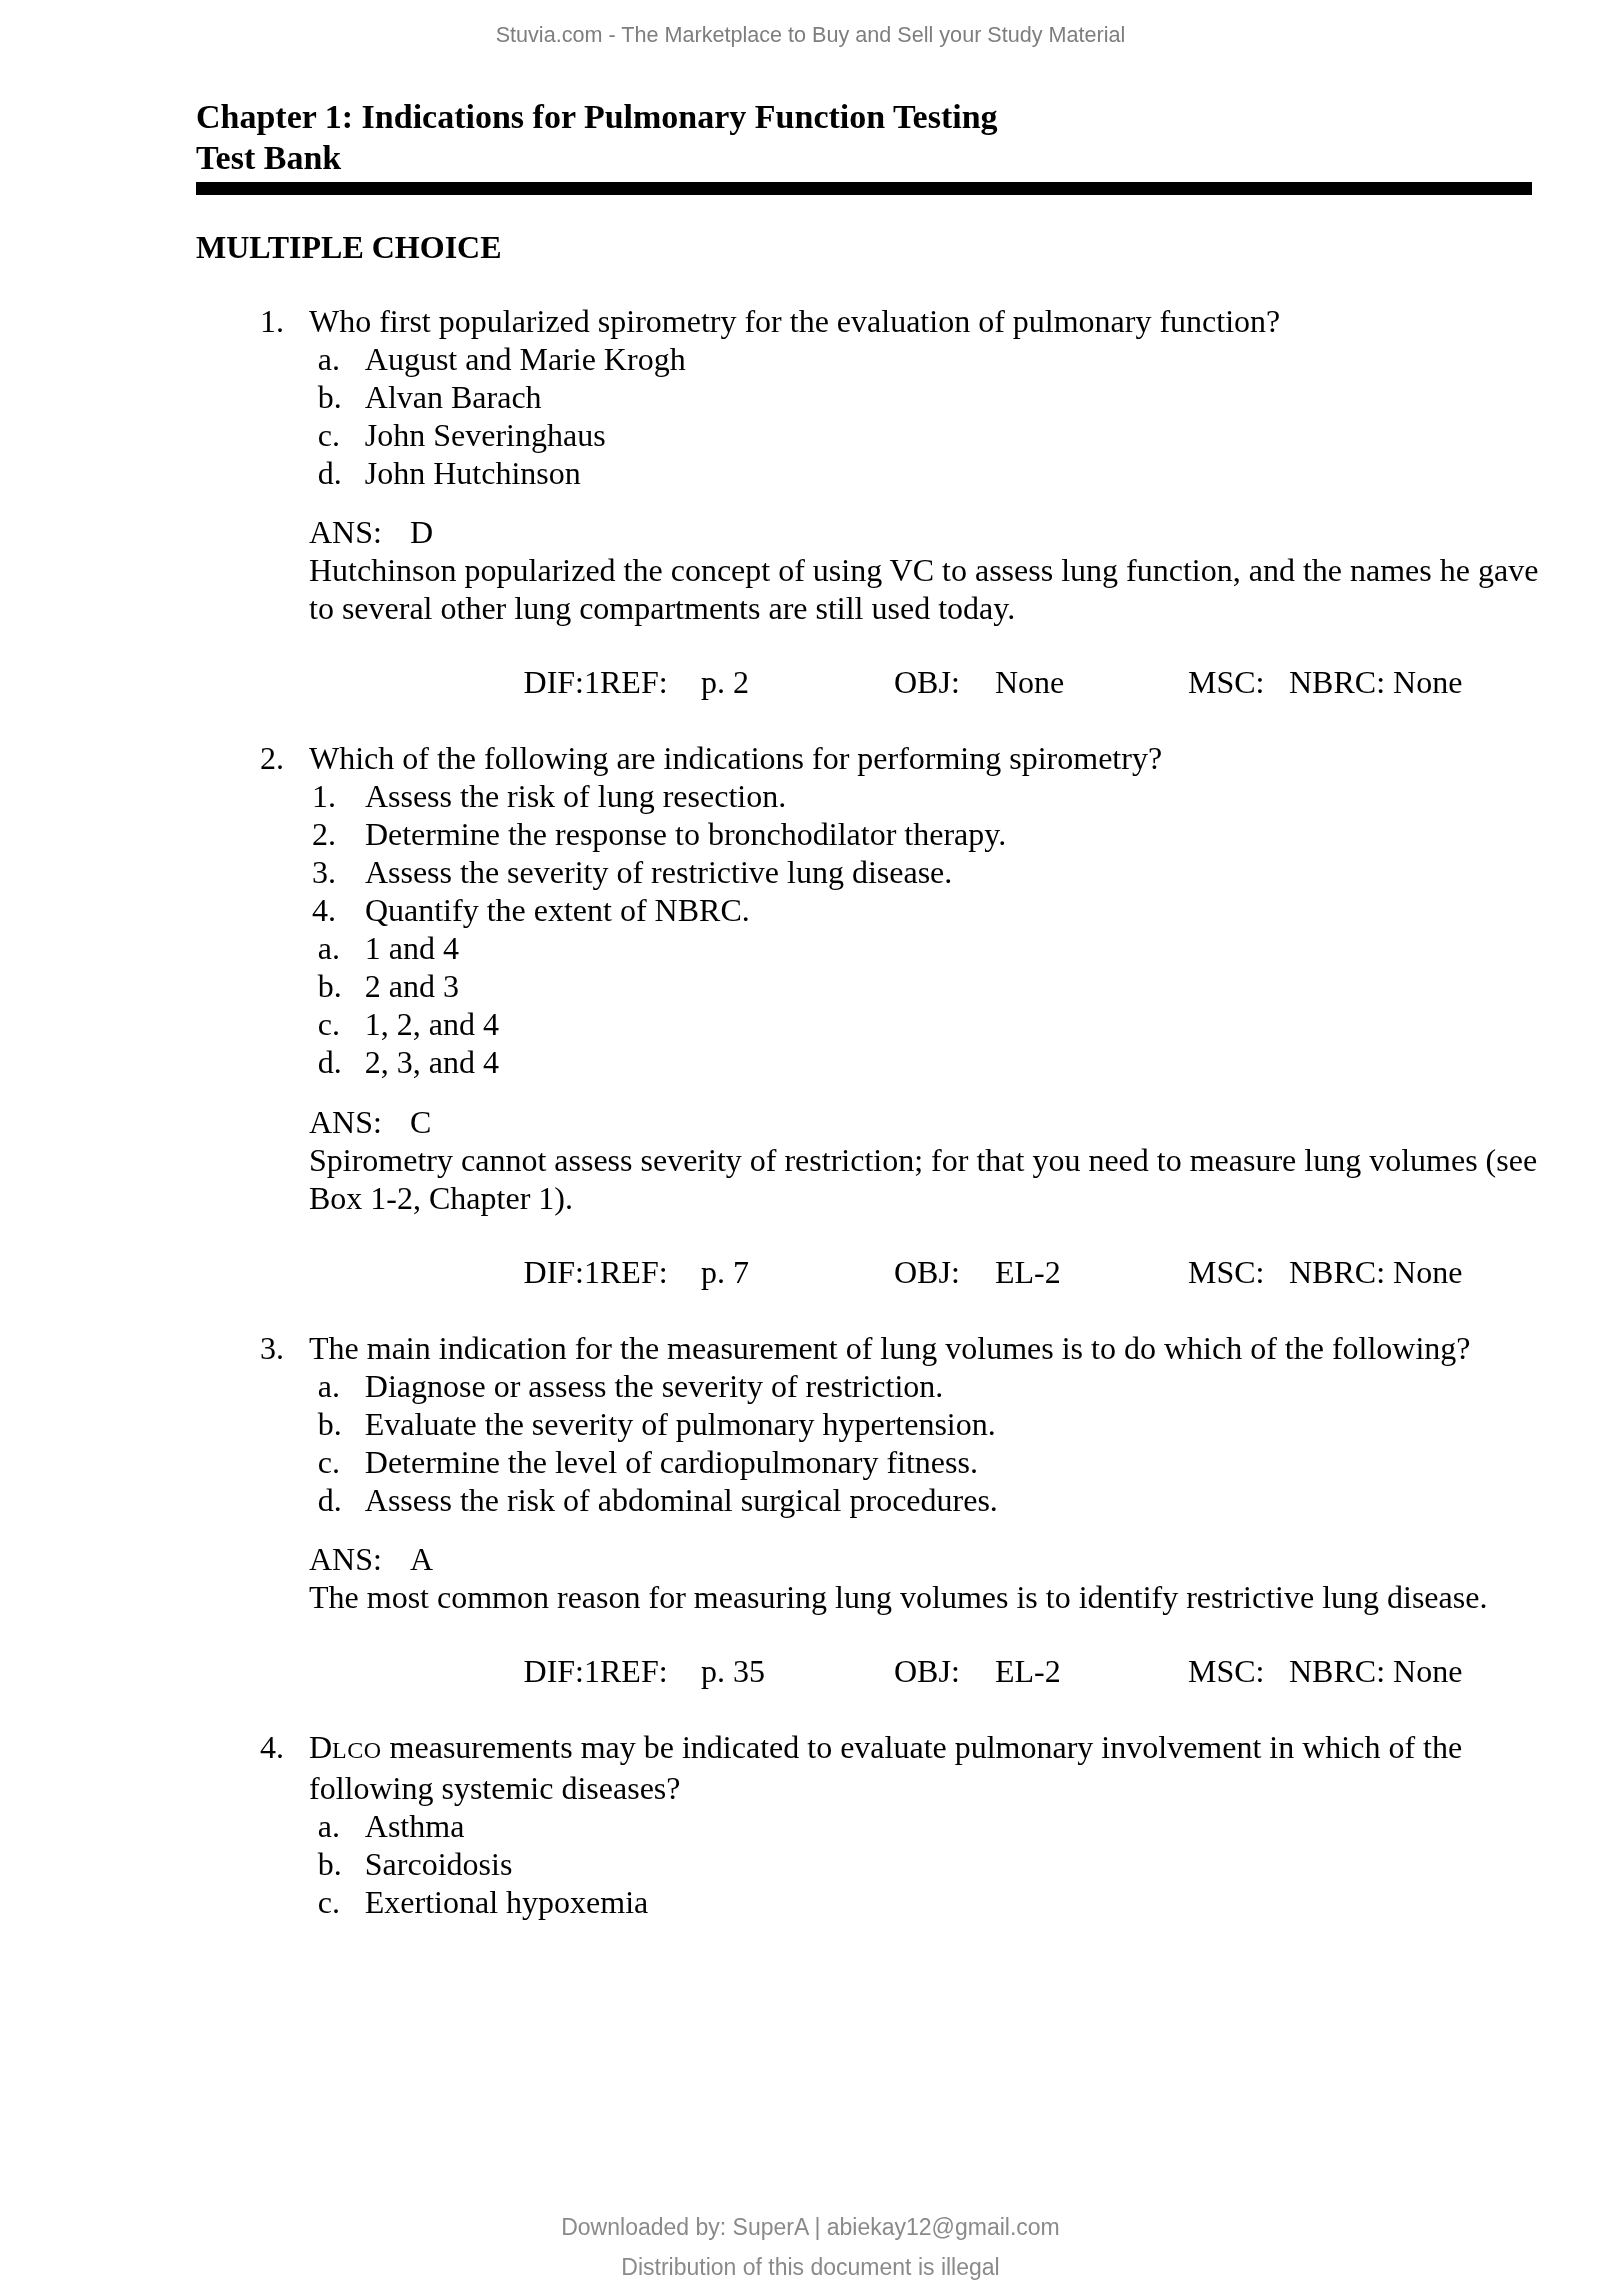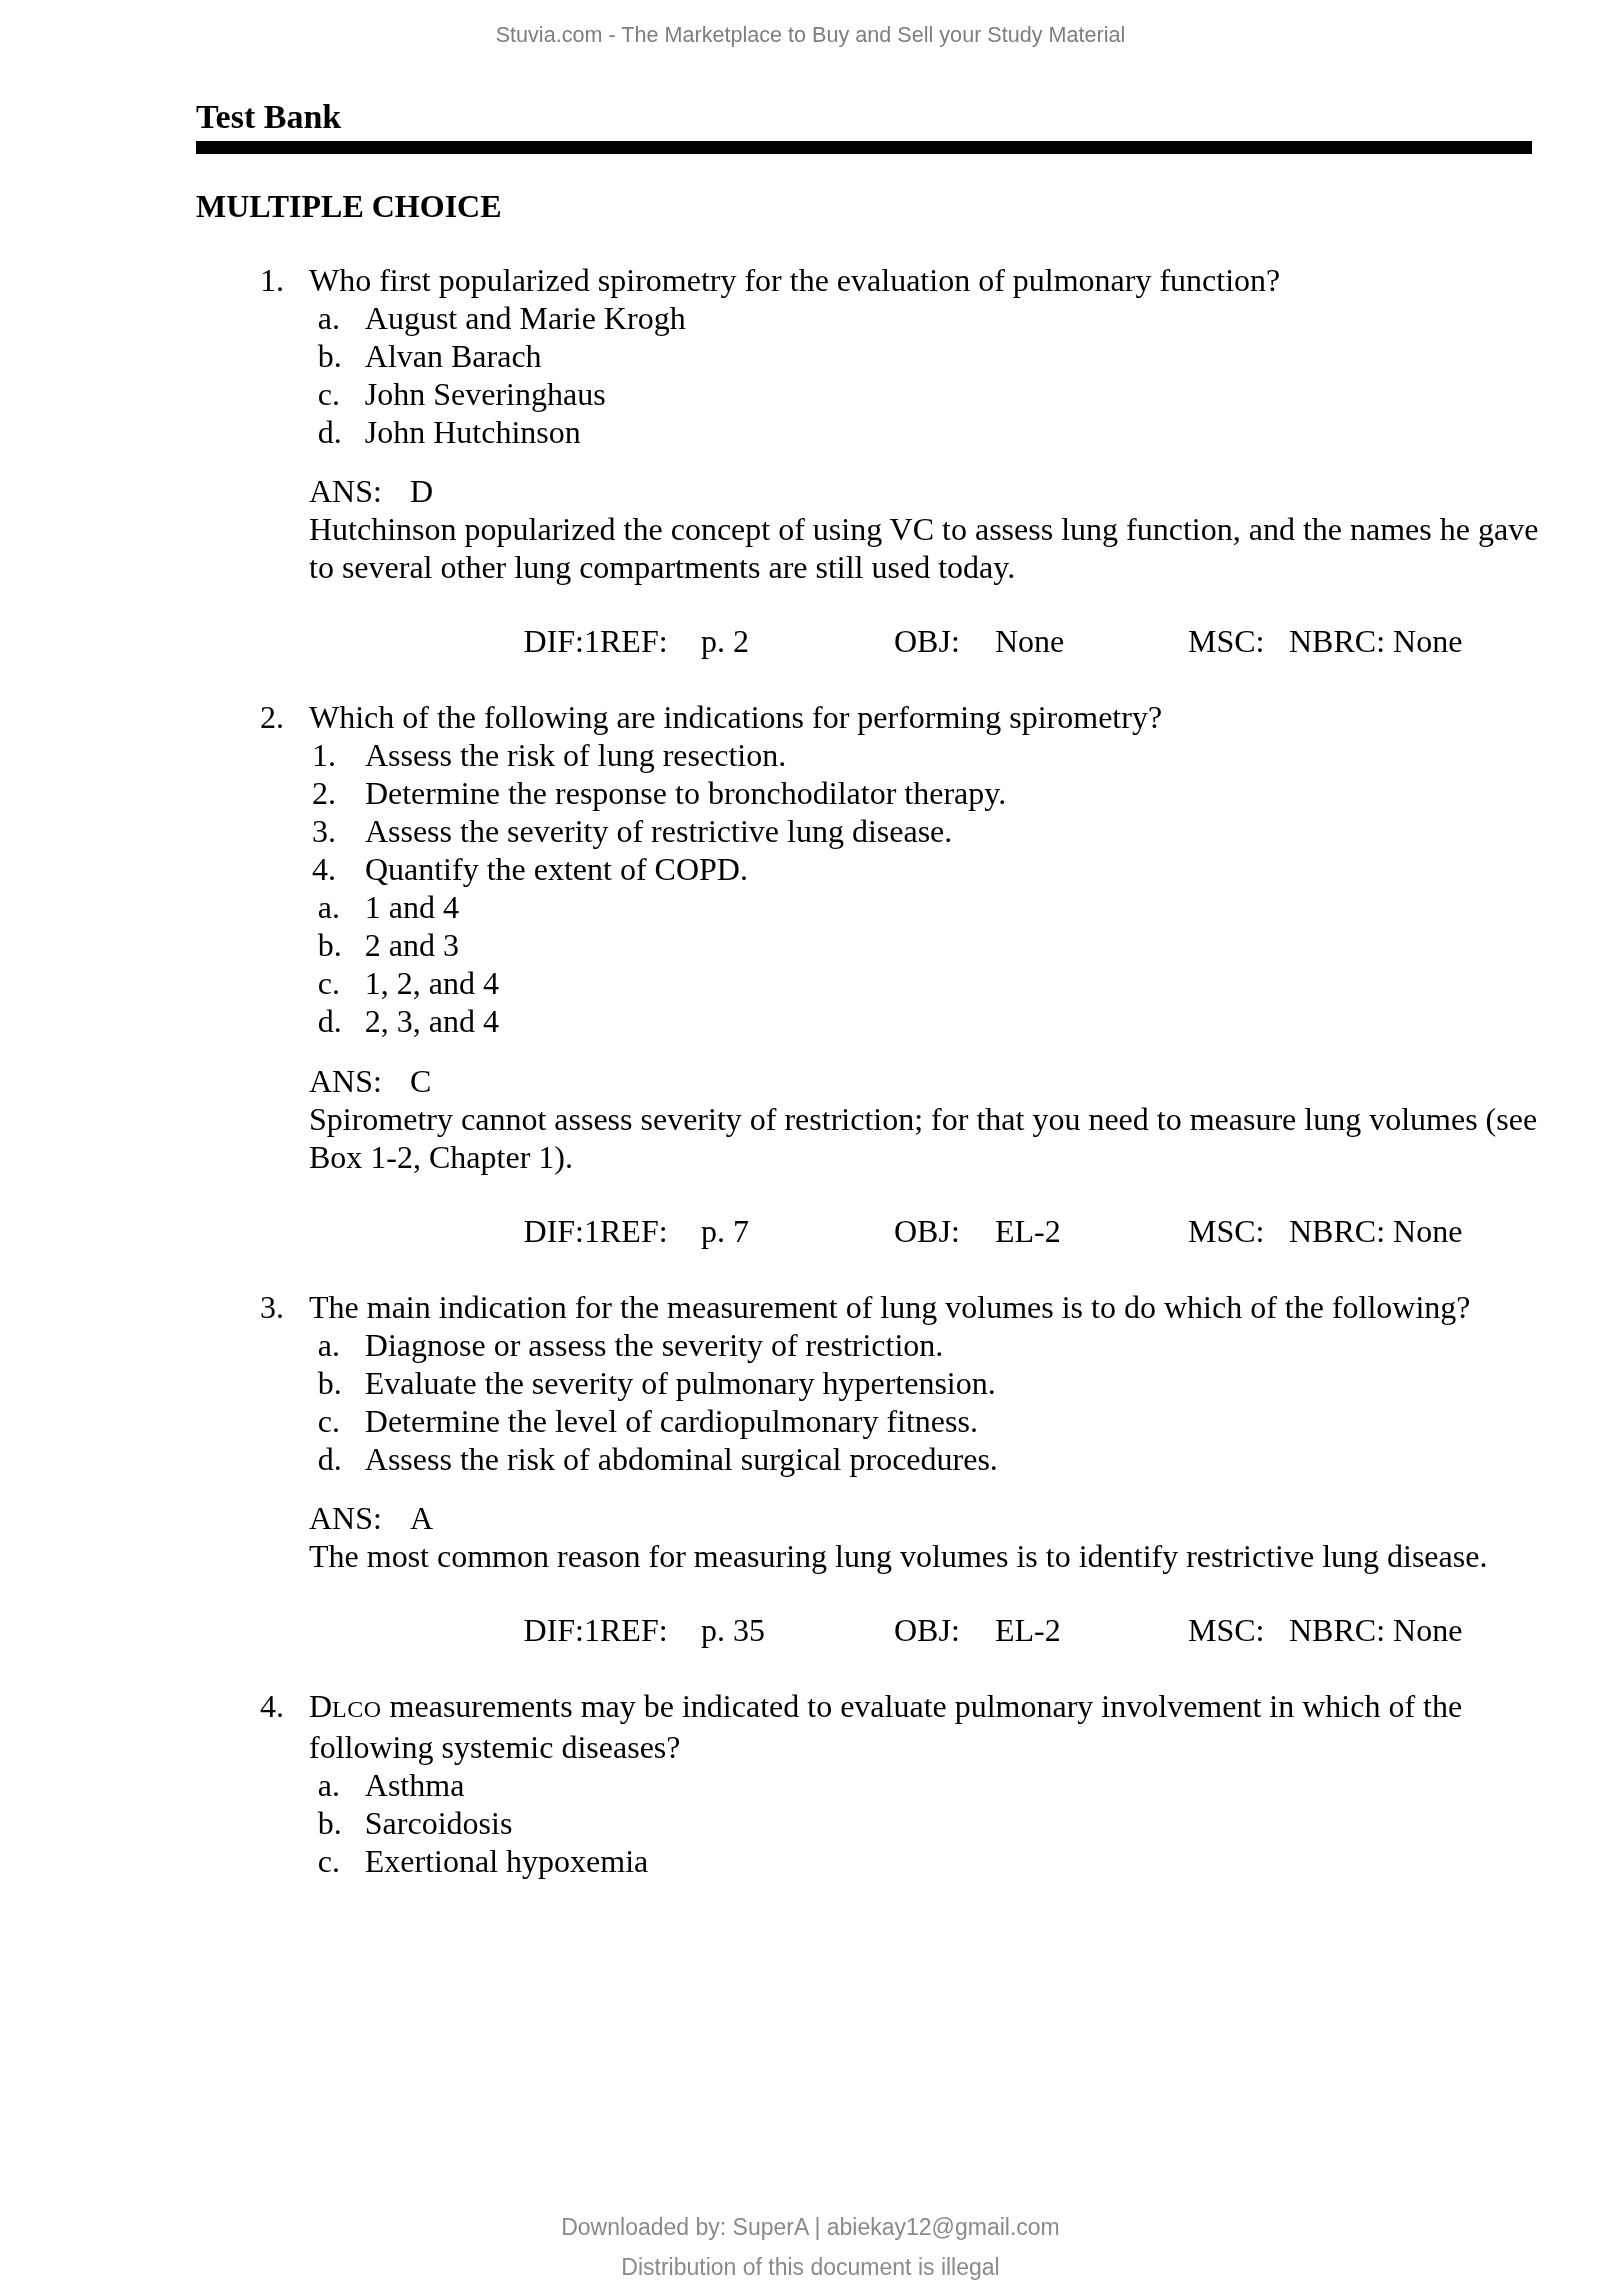--- a/index.html
+++ b/index.html
@@ -83,20 +83,21 @@
 
 <div class="page">
 
   <div class="site-header">
     <span>Stuvia.com - The Marketplace to Buy and Sell your Study Material</span>
   </div>
 
   <div class="content">
 
     <div class="doc-title">
+      <div>Chapter 1: Indications for Pulmonary Function Testing</div>
       <div>Test Bank</div>
     </div>
     <div class="title-rule"></div>
 
     <div class="section-heading">MULTIPLE CHOICE</div>
 
     <section class="question first">
       <span class="q-num">1.</span>
       <div class="q-body">
         <div class="q-text">Who first popularized spirometry for the evaluation of pulmonary function?</div>
@@ -143,21 +144,21 @@
           <div class="item">
             <span class="item-num">2.</span>
             <span class="item-text">Determine the response to bronchodilator therapy.</span>
           </div>
           <div class="item">
             <span class="item-num">3.</span>
             <span class="item-text">Assess the severity of restrictive lung disease.</span>
           </div>
           <div class="item">
             <span class="item-num">4.</span>
-            <span class="item-text">Quantify the extent of COPD.</span>
+            <span class="item-text">Quantify the extent of NBRC.</span>
           </div>
         </div>
         <div class="choices">
           <div class="choice">
             <span class="choice-letter">a.</span>
             <span class="choice-text">1 and 4</span>
           </div>
           <div class="choice">
             <span class="choice-letter">b.</span>
             <span class="choice-text">2 and 3</span>

